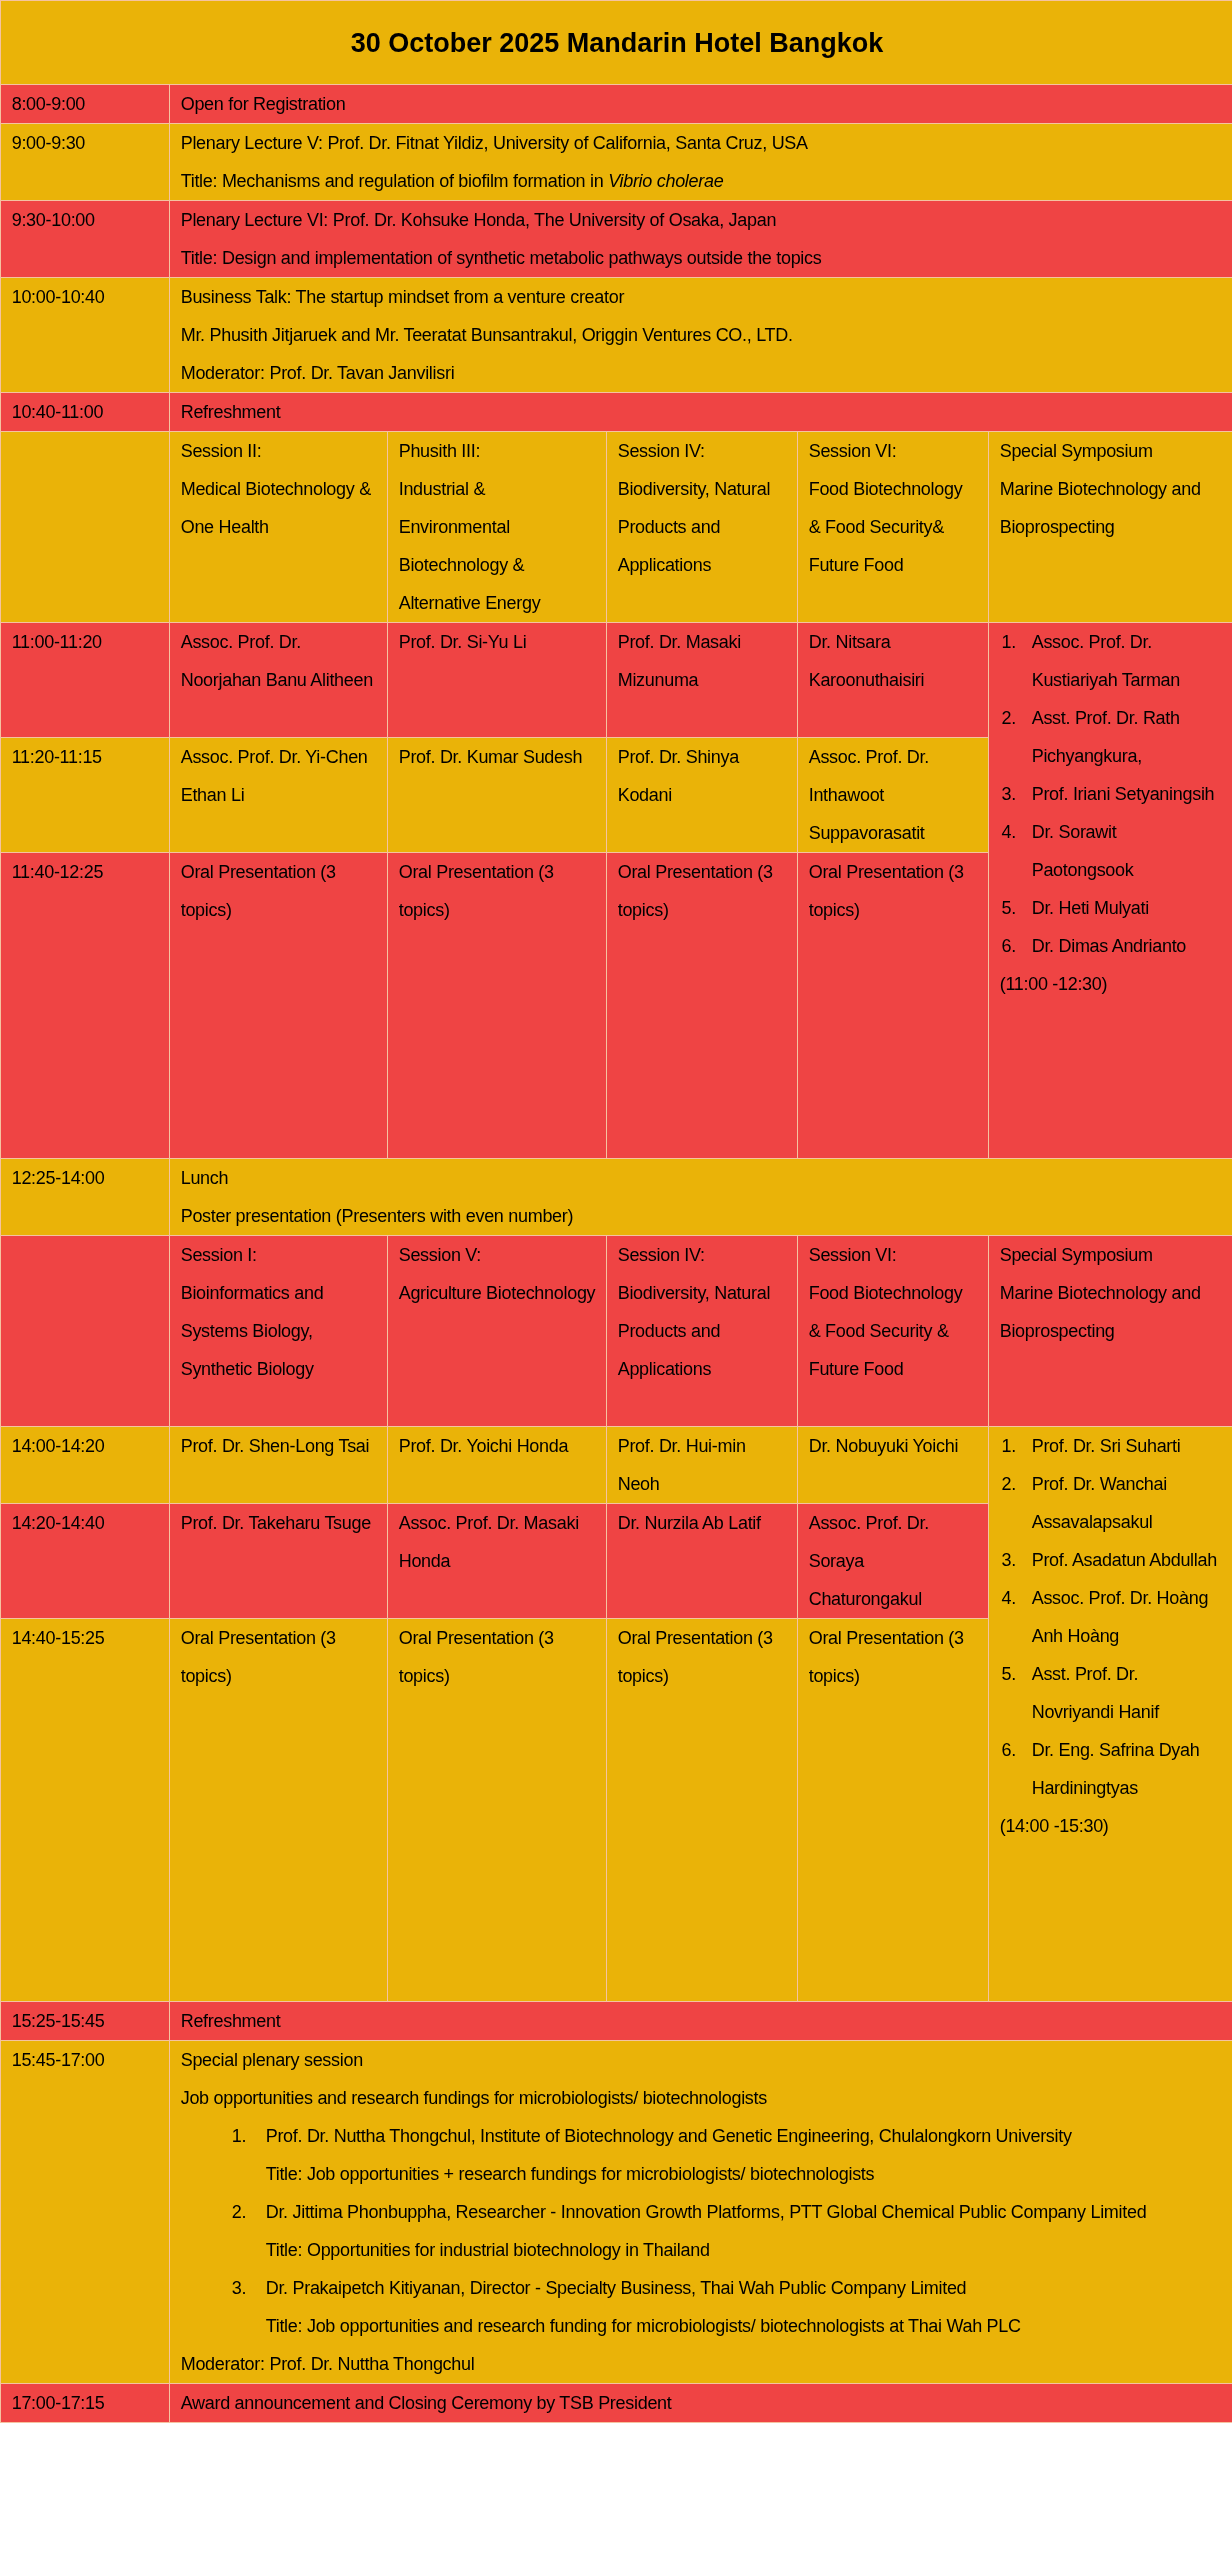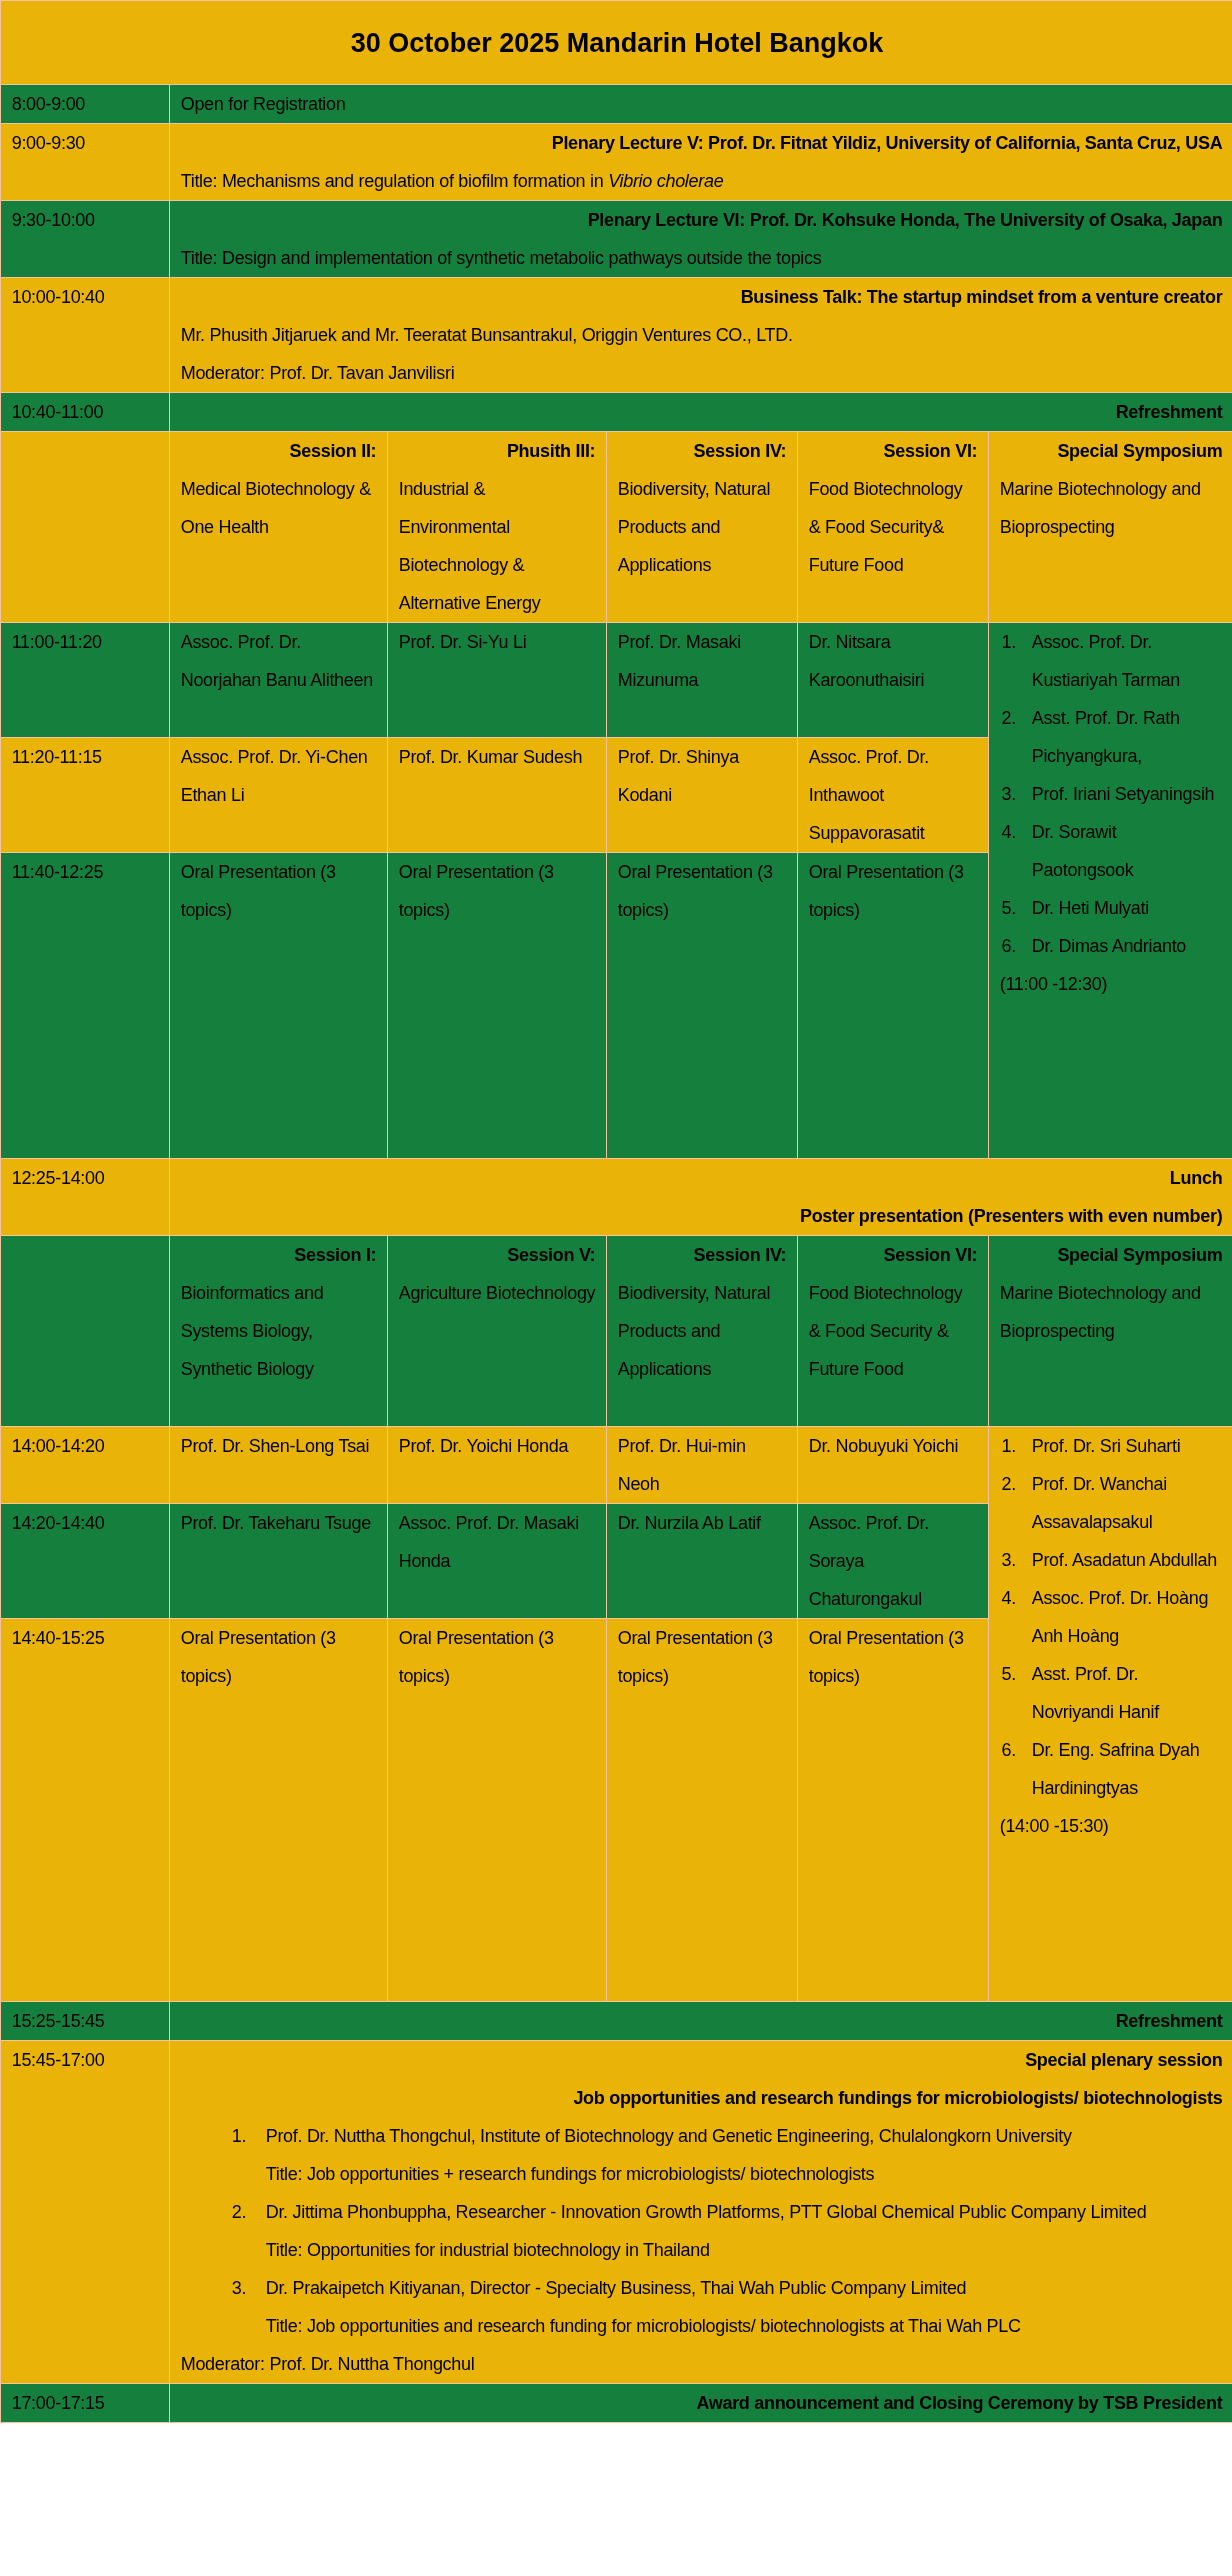--- a/index.html
+++ b/index.html
@@ -16,30 +16,30 @@
     table-layout:fixed;
   }
   td {
     border:1.8px solid #f5c3a0;
     vertical-align:top;
     padding:0 10.7px;
     line-height:38px;
     overflow:hidden;
   }
   .band { background:#eab308; }
-  .white { background:#15803d; }
+  .white { background:#ef4444; }
   .title-cell {
     text-align:center;
     vertical-align:middle;
     font-weight:bold;
     font-size:27px;
     height:83px;
     letter-spacing:0;
   }
-  .b { font-weight:bold;text-align:right; }
+  .b { font-weight:normal; }
   p { margin:0; }
   .h42  { height:37px; }
   .h86  { height:76px; }
   .h128 { height:114px; }
   .h214 { height:190px; }
   .h344 { height:305px; }
   .h430 { height:382px; }
   
   ol.num-list { list-style:none; margin:0; padding:0; counter-reset:n; }
   ol.num-list > li { counter-increment:n; position:relative; padding-left:32px; }

